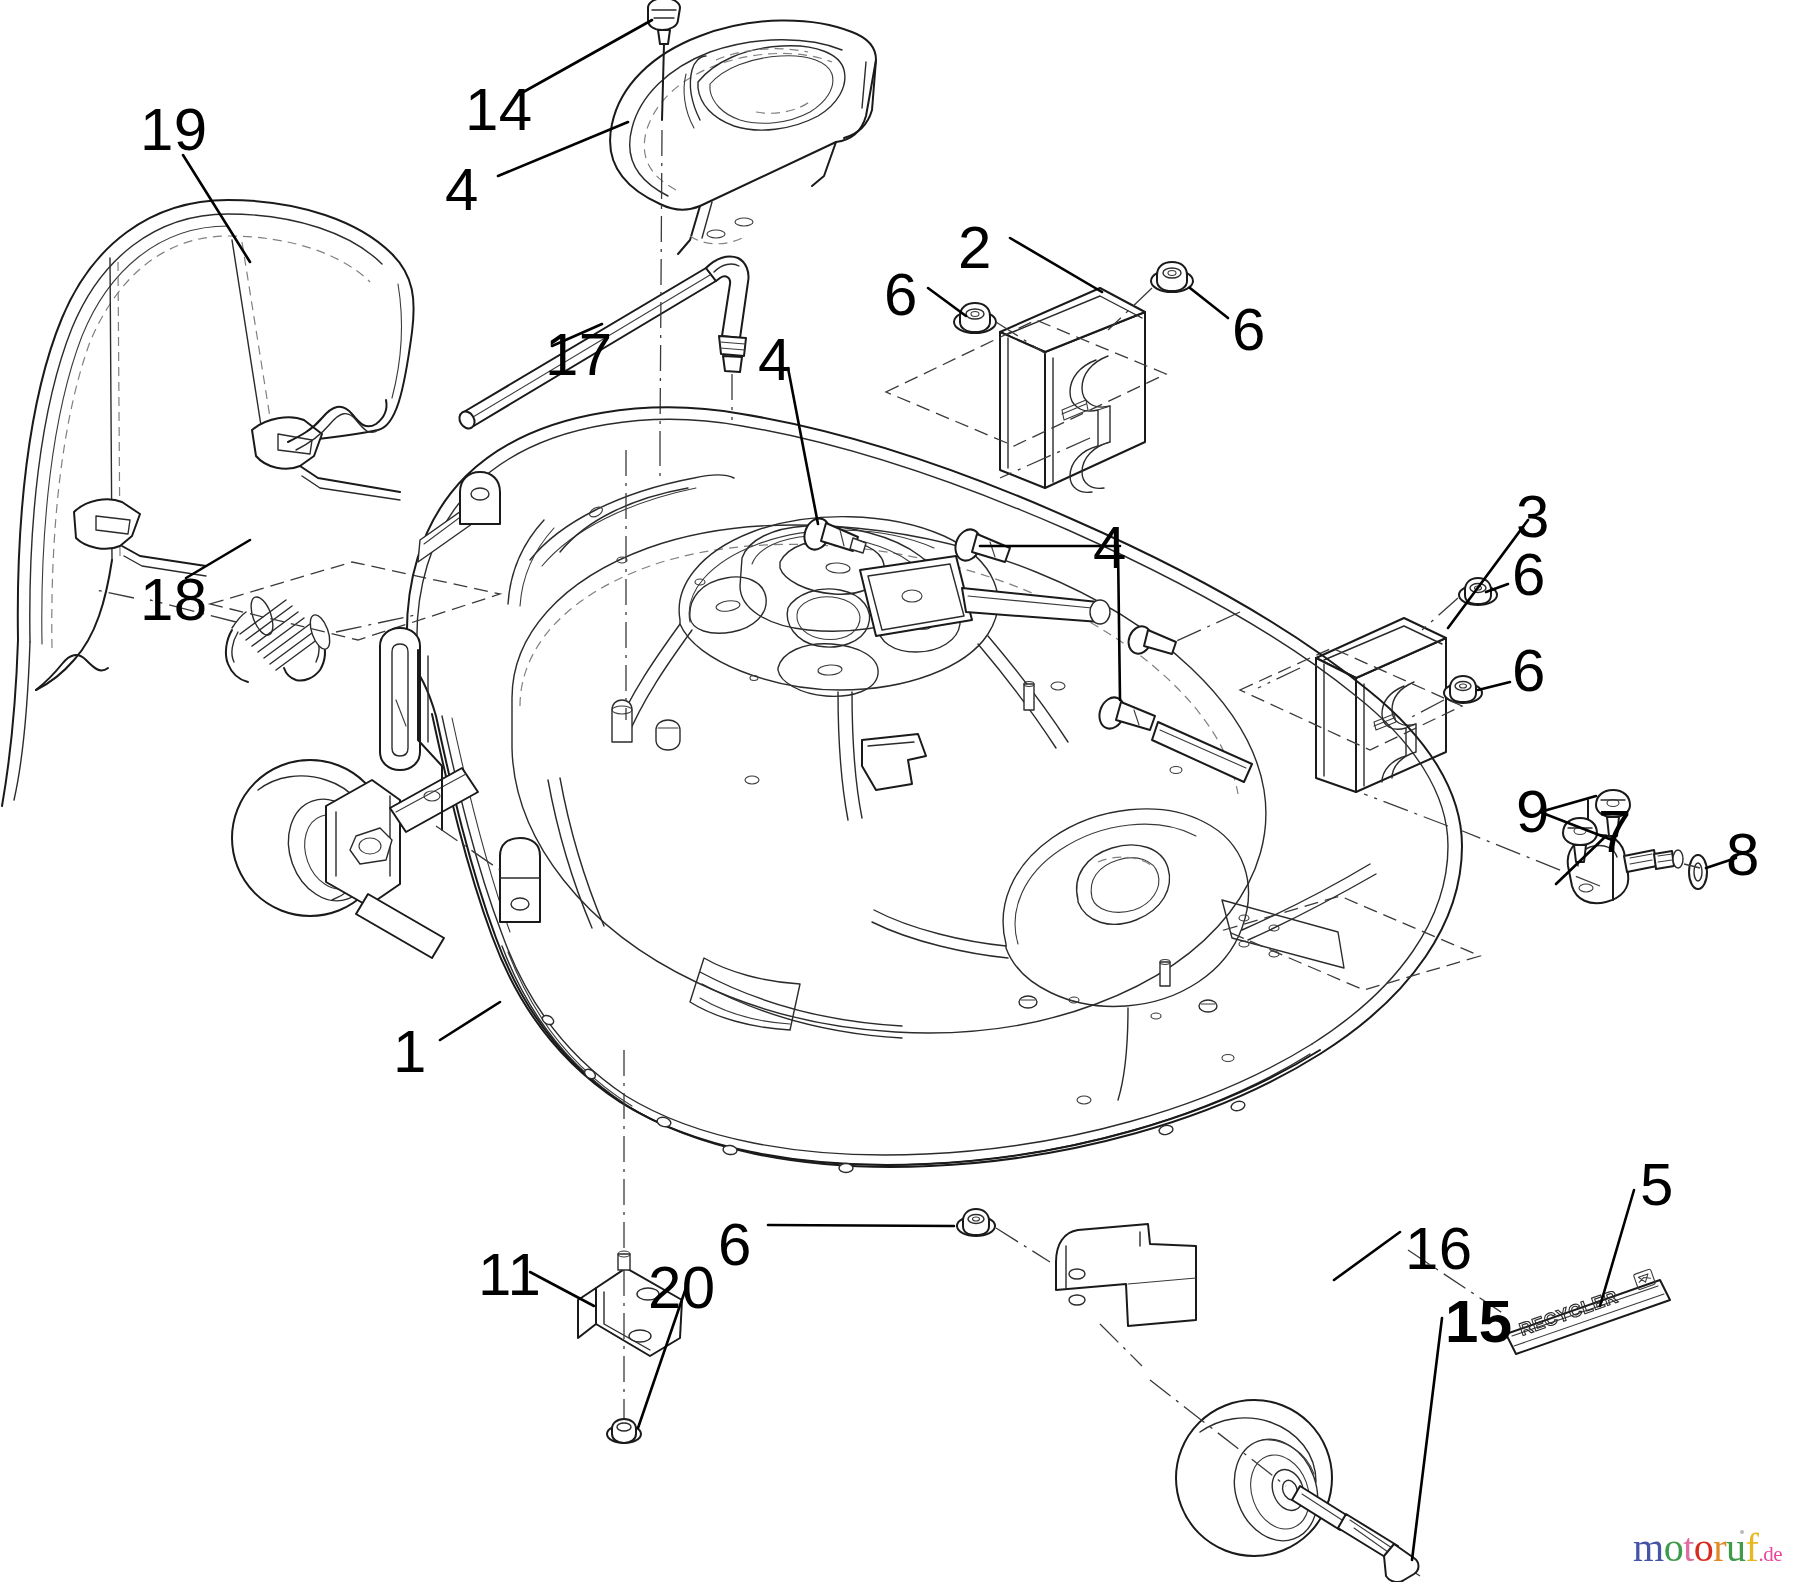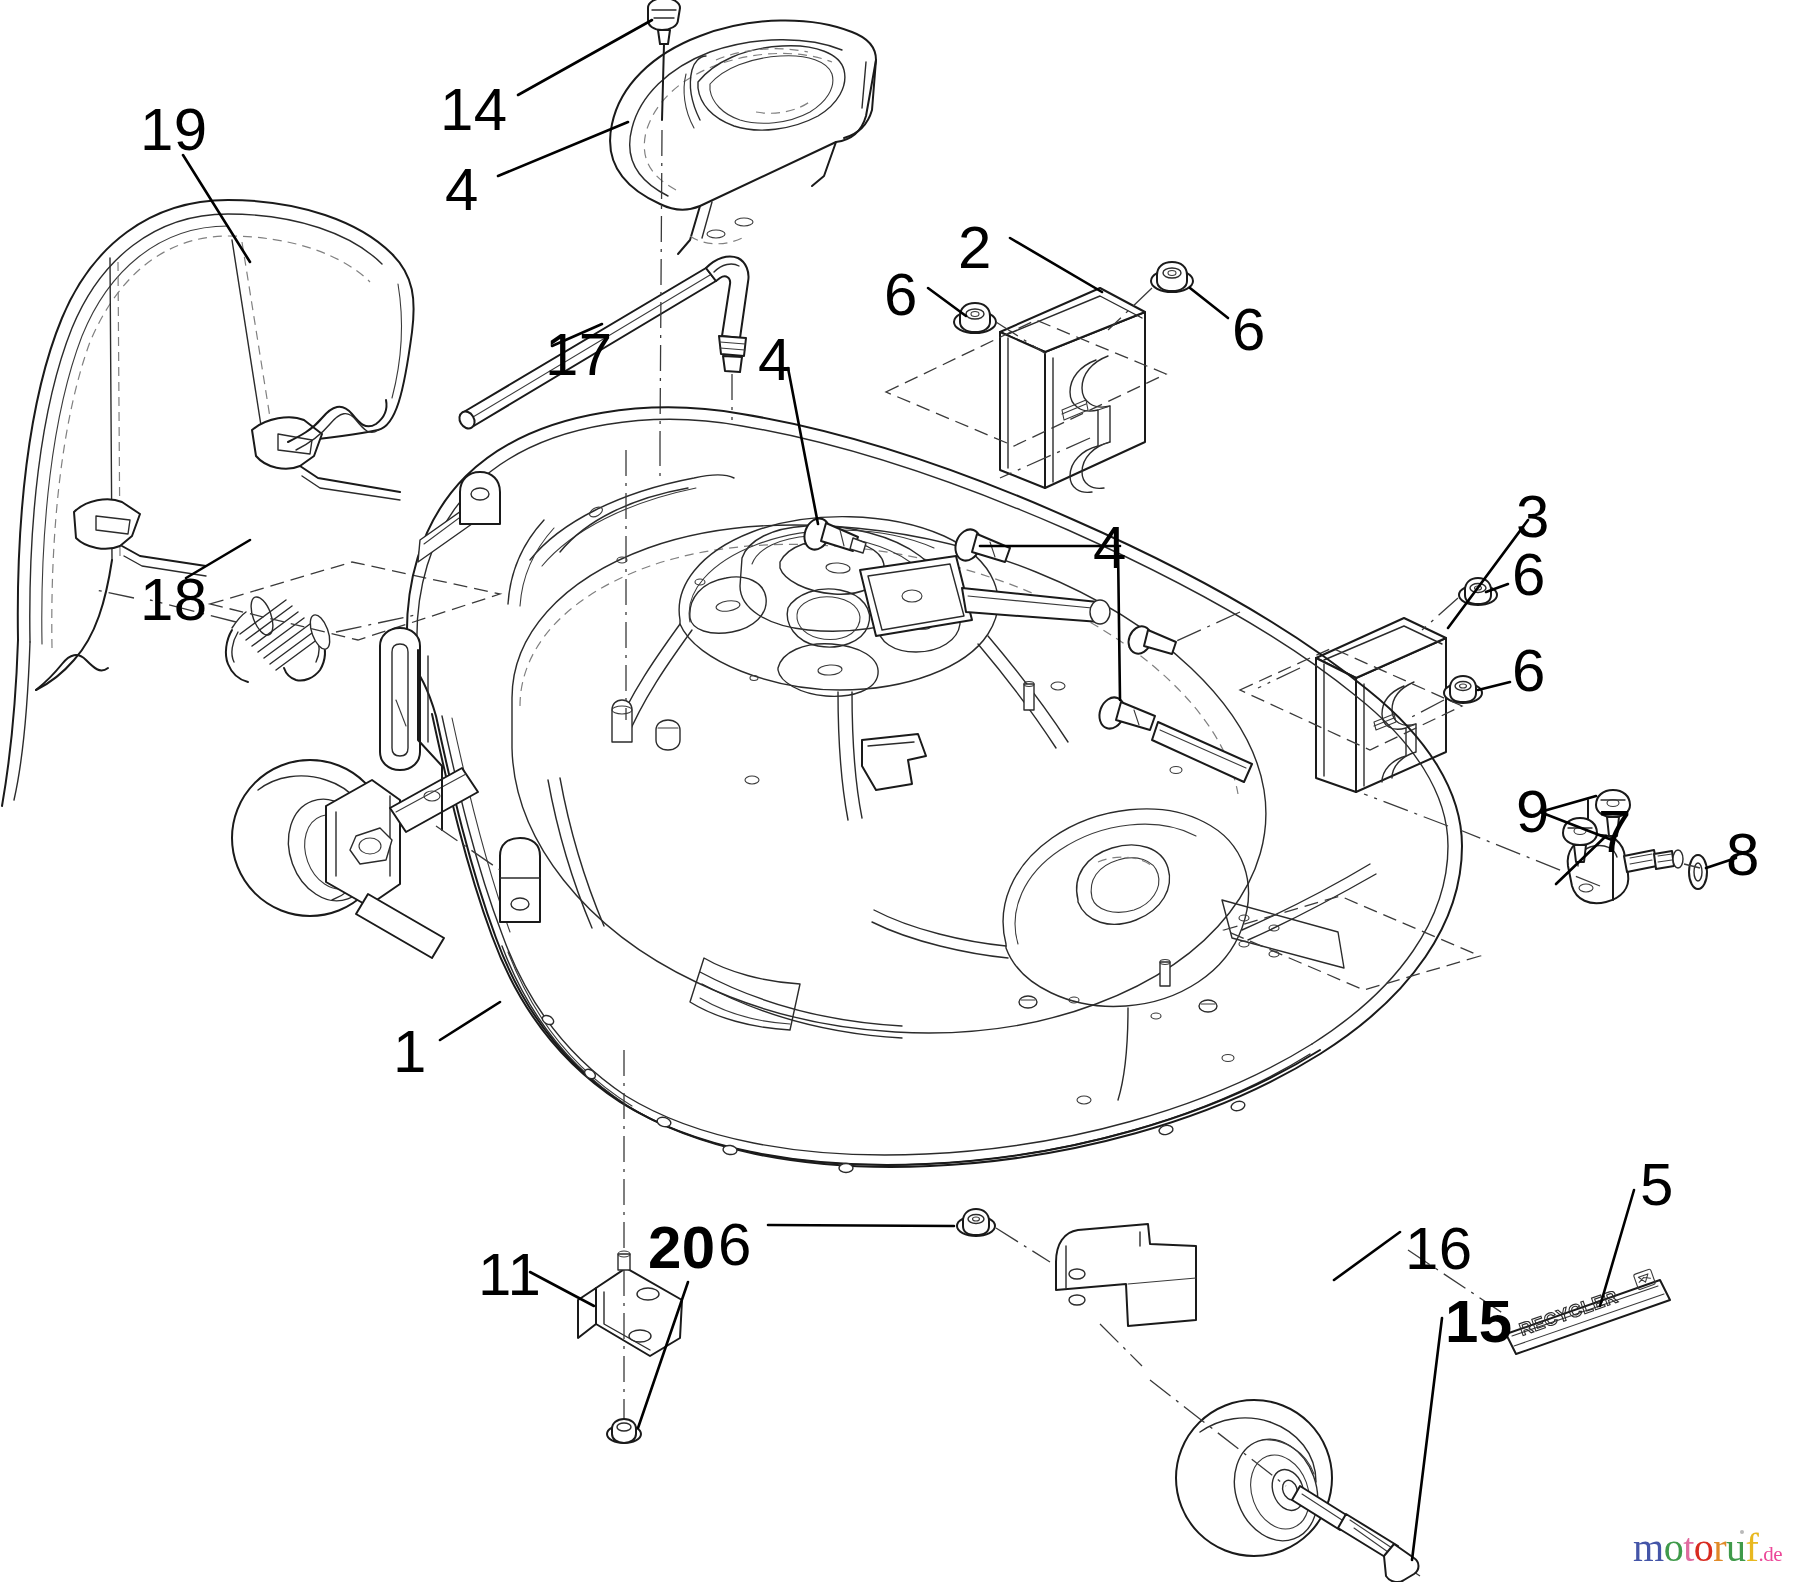--- a/index.html
+++ b/index.html
@@ -601,41 +601,41 @@
     <path class="leader" d="M1634 1190 L1600 1306"></path>
     <path class="leader" d="M1400 1232 L1334 1280"></path>
     <path class="leader" d="M1442 1318 L1412 1560"></path>
     <path class="leader" d="M530 1272 L594 1306"></path>
     <path class="leader" d="M688 1282 L638 1428"></path>
     <path class="leader" d="M768 1225 L954 1226"></path>
   </g>
 </svg>
 
 <div class="callout-num" style="left:140px; top:100px;">19</div>
-<div class="callout-num" style="left:440px; top:80px;">14</div>
+<div class="callout-num" style="left:465px; top:80px;">14</div>
 <div class="callout-num" style="left:445px; top:160px;">4</div>
 <div class="callout-num" style="left:545px; top:325px;">17</div>
 <div class="callout-num" style="left:140px; top:570px;">18</div>
 <div class="callout-num" style="left:958px; top:218px;">2</div>
 <div class="callout-num" style="left:884px; top:265px;">6</div>
 <div class="callout-num" style="left:1232px; top:300px;">6</div>
 <div class="callout-num" style="left:758px; top:330px;">4</div>
 <div class="callout-num" style="left:1093px; top:518px;">4</div>
 <div class="callout-num" style="left:1516px; top:487px;">3</div>
 <div class="callout-num" style="left:1512px; top:545px;">6</div>
 <div class="callout-num" style="left:1512px; top:641px;">6</div>
 <div class="callout-num" style="left:1516px; top:782px;">9</div>
 <div class="callout-num" style="left:1598px; top:802px;">7</div>
 <div class="callout-num" style="left:1726px; top:825px;">8</div>
 <div class="callout-num" style="left:393px; top:1022px;">1</div>
 <div class="callout-num" style="left:1640px; top:1155px;">5</div>
 <div class="callout-num" style="left:1405px; top:1197px;margin-top:22px;">16</div>
 <div class="callout-num" style="left:1445px; top:1292px;font-weight:bold;">15</div>
 <div class="callout-num" style="left:478px; top:1245px;">11</div>
-<div class="callout-num" style="left:648px; top:1218px;font-weight:bold;">20</div>
+<div class="callout-num" style="left:648px; top:1258px;">20</div>
 <div class="callout-num" style="left:718px; top:1215px;">6</div>
 
 <div id="watermark">
   <span class="wm-dot"></span>
   <span class="wm-l" style="color:#4455a8">m</span><span class="wm-l" style="color:#3f9a4a">o</span><span class="wm-l" style="color:#e06ca0">t</span><span class="wm-l" style="color:#d82b20">o</span><span class="wm-l" style="color:#e08a28">r</span><span class="wm-l" style="color:#3f9a4a">u</span><span class="wm-l" style="color:#e8b820">f</span><span class="wm-de">.de</span>
 </div>
 
 </div>
 
 </body></html>

